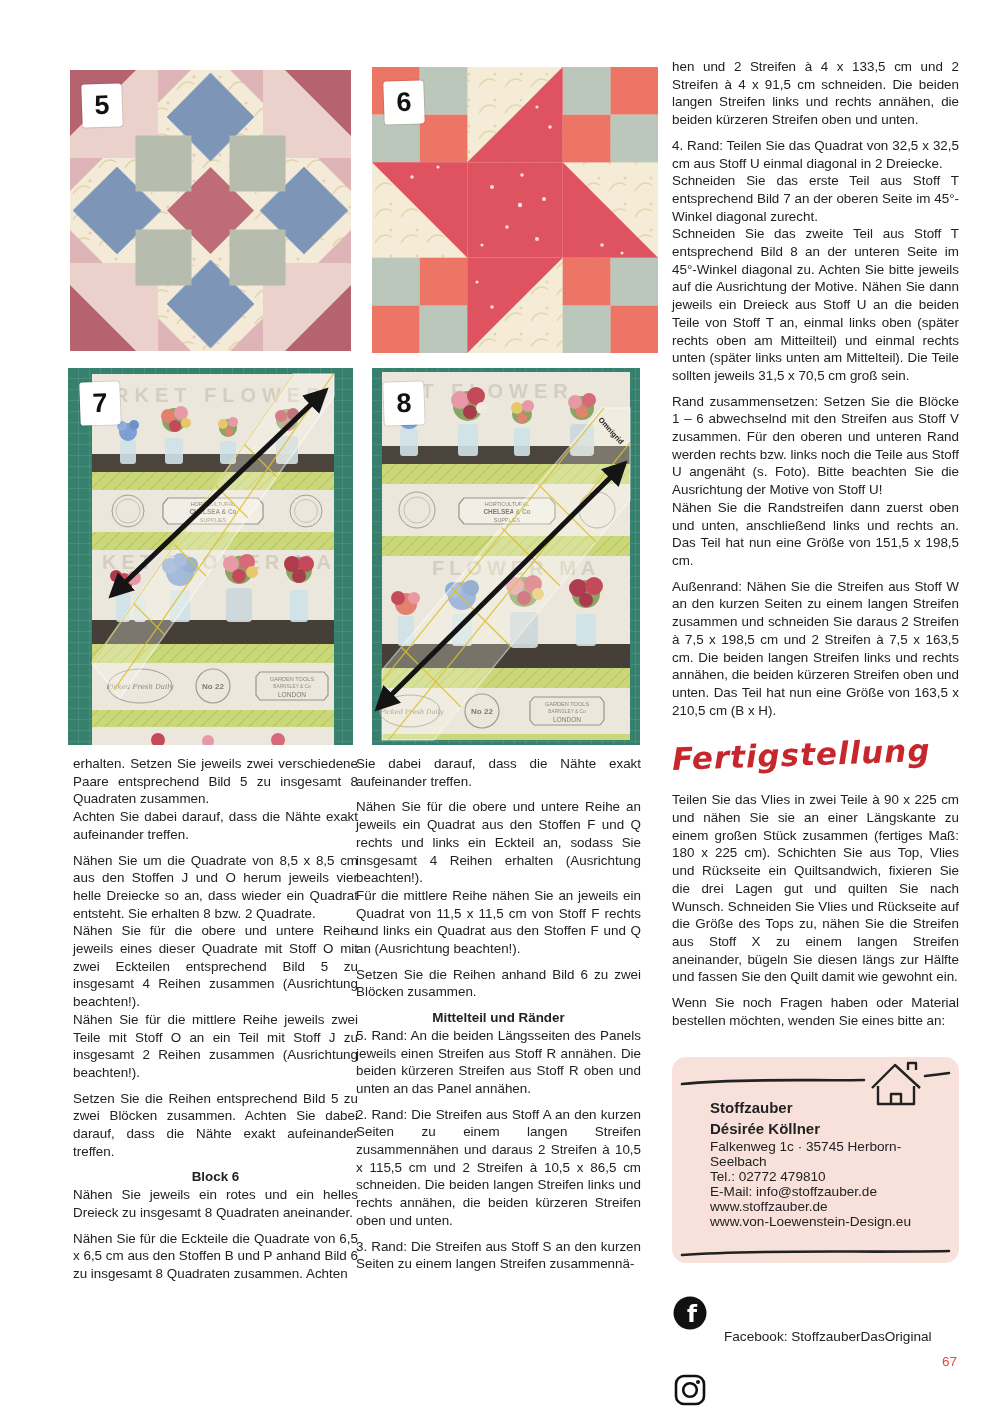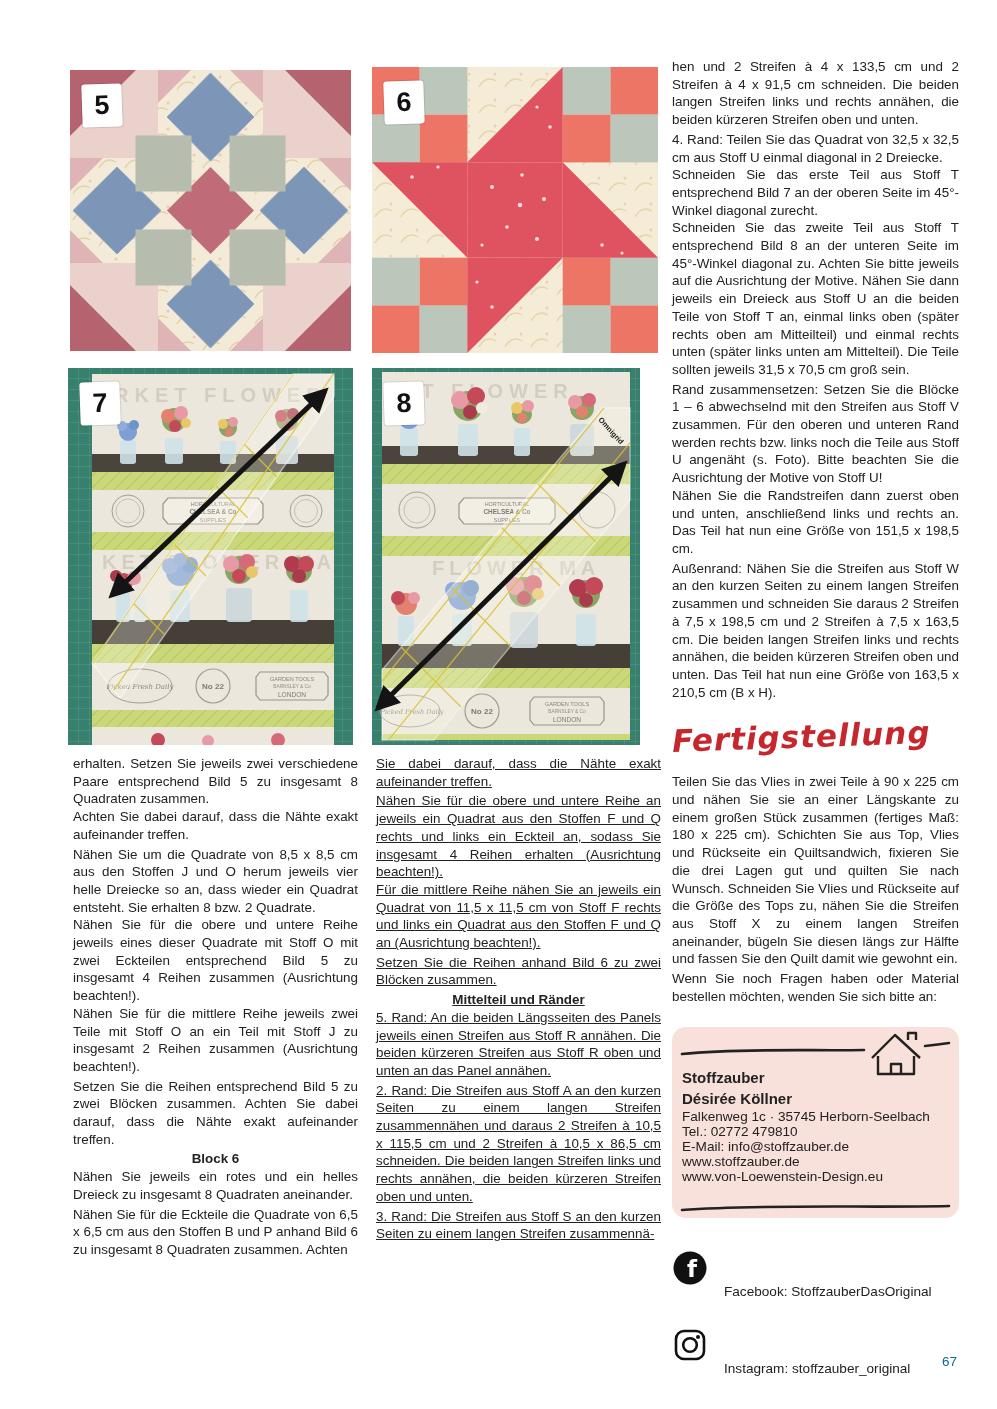--- a/index.html
+++ b/index.html
@@ -1,54 +1,54 @@
 <!DOCTYPE html>
 <html lang="de"><head>
 <meta charset="utf-8">
 <style>
   html,body{margin:0;padding:0;background:#ffffff;}
   .page{position:relative;width:997px;height:1409px;background:#ffffff;overflow:hidden;
         font-family:"Liberation Sans",sans-serif;color:#222;}
   
   .col{position:absolute;}
   .col-left{left:73px;top:755px;width:285px;}
-  .col-mid{left:376px;top:755px;width:285px;text-decoration:underline;}
+  .col-mid{left:356px;top:755px;width:285px;}
   .col-right{left:672px;top:58px;width:287px;}
   .t{margin:0;font-size:13.4px;line-height:17.7px;text-align:justify;hyphens:none;}
-  .gap{margin-top:2px;}
+  .gap{margin-top:8px;}
   .h{font-weight:bold;text-align:center;}
   .script-head{margin:22px 0 14px 0;font-family:"DejaVu Sans",sans-serif;
                font-style:italic;font-weight:bold;font-size:31px;letter-spacing:1px;
                color:#c5272d;transform:rotate(-2deg);transform-origin:left center;}
   
   .fig{position:absolute;}
   .fig svg{display:block;}
   #fig5{left:70px;top:70px;width:281px;height:281px;}
   #fig6{left:372px;top:67px;width:286px;height:286px;}
   #fig7{left:68px;top:368px;width:285px;height:377px;}
   #fig8{left:372px;top:368px;width:268px;height:377px;}
   .figlabel{position:absolute;left:12px;top:14px;width:40px;height:43px;background:#ffffff;
             border-radius:3px;display:flex;align-items:center;justify-content:center;
             font-weight:bold;font-size:27px;color:#111;transform:rotate(-2deg);
             box-shadow:0 0 0 1px rgba(0,0,0,.10);}
   
-  .contact-box{position:relative;margin-top:22px;background:#f8e1da;border-radius:14px;
-               padding:40px 20px 34px 10px;}
+  .contact-box{position:relative;margin-top:28px;background:#f8e1da;border-radius:14px;
+               padding:40px 20px 34px 38px;}
   .cb-top,.cb-bottom{position:absolute;left:0;width:100%;}
   .cb-top{top:0;height:50px;}
   .cb-bottom{bottom:0;height:18px;}
   .cb-name{margin:0;font-size:15px;font-weight:bold;line-height:21px;}
   .cb-line{margin:0;font-size:13.6px;line-height:15px;}
   
   .social{margin-top:18px;}
   .social-row{display:flex;align-items:center;margin-top:14px;}
   .social-row .sicon{flex:0 0 36px;height:36px;margin-right:16px;}
   .social-row .stext{font-size:13.6px;margin-top:48px;}
   
-  .pagenum{position:absolute;right:40px;bottom:40px;font-size:13.5px;color:#0369a1;}
+  .pagenum{position:absolute;right:40px;bottom:40px;font-size:13.5px;color:#ef4444;}
 </style>
 </head>
 <body>
 
 <div class="page">
 
   <div class="fig" id="fig5">
     <svg viewBox="0 0 281 281" width="281" height="281">
       <defs>
         <pattern id="vine5" width="26" height="26" patternUnits="userSpaceOnUse">
@@ -432,21 +432,21 @@
     <p class="t">hen und 2 Streifen à 4 x 133,5 cm und 2 Streifen à 4 x 91,5 cm schneiden. Die beiden langen Streifen links und rechts annähen, die beiden kürzeren Streifen oben und unten.</p>
     <p class="t gap">4. Rand: Teilen Sie das Quadrat von 32,5 x 32,5 cm aus Stoff U einmal diagonal in 2 Dreiecke.</p>
     <p class="t">Schneiden Sie das erste Teil aus Stoff T entsprechend Bild 7 an der oberen Seite im 45°-Winkel diagonal zurecht.</p>
     <p class="t">Schneiden Sie das zweite Teil aus Stoff T entsprechend Bild 8 an der unteren Seite im 45°-Winkel diagonal zu. Achten Sie bitte jeweils auf die Ausrichtung der Motive. Nähen Sie dann jeweils ein Dreieck aus Stoff U an die beiden Teile von Stoff T an, einmal links oben (später rechts oben am Mitteilteil) und einmal rechts unten (später links unten am Mittelteil). Die Teile sollten jeweils 31,5 x 70,5 cm groß sein.</p>
     <p class="t gap">Rand zusammensetzen: Setzen Sie die Blöcke 1 – 6 abwechselnd mit den Streifen aus Stoff V zusammen. Für den oberen und unteren Rand werden rechts bzw. links noch die Teile aus Stoff U angenäht (s. Foto). Bitte beachten Sie die Ausrichtung der Motive von Stoff U!</p>
     <p class="t">Nähen Sie die Randstreifen dann zuerst oben und unten, anschließend links und rechts an. Das Teil hat nun eine Größe von 151,5 x 198,5 cm.</p>
     <p class="t gap">Außenrand: Nähen Sie die Streifen aus Stoff W an den kurzen Seiten zu einem langen Streifen zusammen und schneiden Sie daraus 2 Streifen à 7,5 x 198,5 cm und 2 Streifen à 7,5 x 163,5 cm. Die beiden langen Streifen links und rechts annähen, die beiden kürzeren Streifen oben und unten. Das Teil hat nun eine Größe von 163,5 x 210,5 cm (B x H).</p>
 
     <div class="script-head">Fertigstellung</div>
     <p class="t">Teilen Sie das Vlies in zwei Teile à 90 x 225 cm und nähen Sie sie an einer Längskante zu einem großen Stück zusammen (fertiges Maß: 180 x 225 cm). Schichten Sie aus Top, Vlies und Rückseite ein Quiltsandwich, fixieren Sie die drei Lagen gut und quilten Sie nach Wunsch. Schneiden Sie Vlies und Rückseite auf die Größe des Tops zu, nähen Sie die Streifen aus Stoff X zu einem langen Streifen aneinander, bügeln Sie diesen längs zur Hälfte und fassen Sie den Quilt damit wie gewohnt ein.</p>
-    <p class="t gap">Wenn Sie noch Fragen haben oder Material bestellen möchten, wenden Sie sich bitte an:</p>
+    <p class="t gap">Wenn Sie noch Fragen haben oder Material bestellen möchten, wenden Sie eines bitte an:</p>
 
     <div class="contact-box">
       <svg class="cb-top" viewBox="0 0 287 50" preserveAspectRatio="none">
         <path d="M10,27 C70,21 140,24 192,23" fill="none" stroke="#222" stroke-width="2.6" stroke-linecap="round"></path>
         <path d="M253,19 C262,18 270,17 277,16" fill="none" stroke="#222" stroke-width="2.6" stroke-linecap="round"></path>
         <g fill="#f8e1da" stroke="#222" stroke-width="2.4" stroke-linejoin="round">
           <path d="M236,13 V6 H244 V13"></path>
           <path d="M200,31 L223,8 L248,31"></path>
           <path d="M206,29 V47 H242 V29"></path>
           <path d="M219,47 V37 H229 V47" fill="none"></path>

